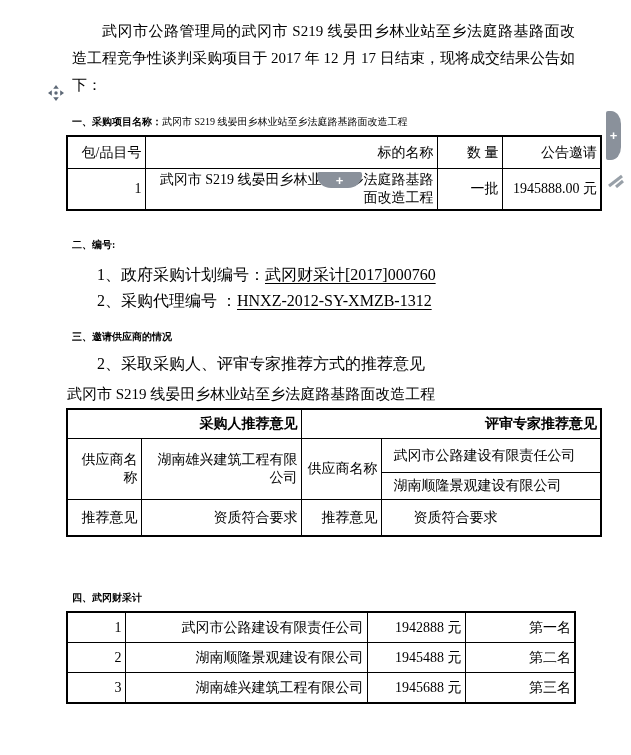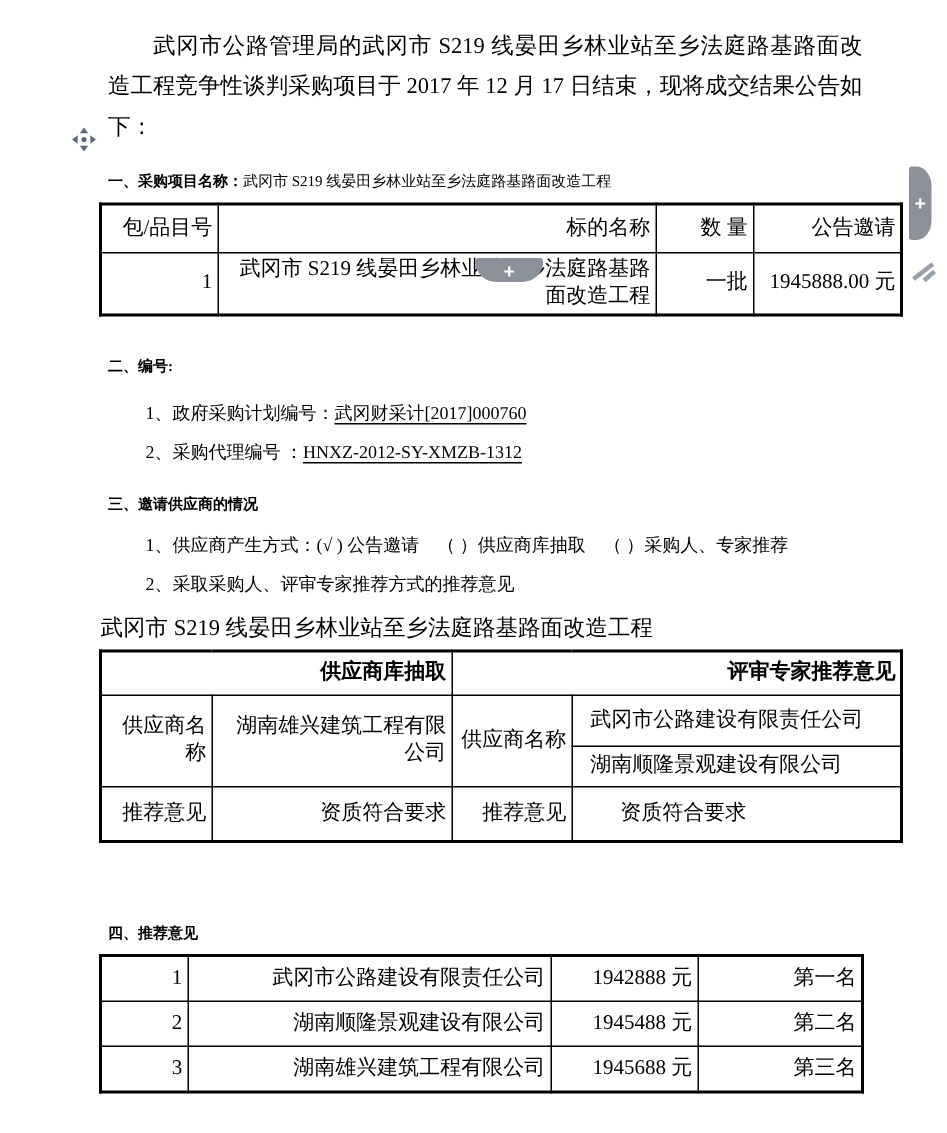--- a/index.html
+++ b/index.html
@@ -33,21 +33,21 @@
     border:1px solid #000;
     text-align:right;
     vertical-align:middle;
     padding:2px 3px;
     line-height:18px;
   }
   .t1{width:534px;margin-top:3px;}
   .t1 .hrow td{height:27px;}
   .t1 .drow td{height:34px;}
   .h2{margin-top:24px;}
-  .sub-item{margin:10px 0 0 97px;font-size:12px;line-height:20px;}
+  .sub-item{margin:10px 0 0 97px;font-size:16px;line-height:20px;}
   .sub-item.tight{margin-top:6px;}
   .uline{text-decoration:underline;text-underline-offset:3px;}
   .h3{margin-top:17px;font-family:Liberation Mono, monospace;}
   .s3-item1{margin-top:5px;}
   .proj-line{margin:10px 0 0 67px;font-size:15px;line-height:21px;}
   .t2{width:534px;margin-top:3px;}
   .t2 td.hcell{height:24px;font-weight:bold;}
   .t2 td{height:24px;}
   .t2 .left-cell{text-align:left;padding-left:12px;}
   .t2 .opin-right{text-align:left;padding-left:32px;}
@@ -135,55 +135,54 @@
 
   <div class="h-line h2 bold">二、编号:</div>
   <div class="sub-item">
     <span>1、政府采购计划编号：</span><span class="uline">武冈财采计[2017]000760</span>
   </div>
   <div class="sub-item tight">
     <span>2、采购代理编号 ：</span><span class="uline">HNXZ-2012-SY-XMZB-1312</span>
   </div>
 
   <div class="h-line h3 bold">三、邀请供应商的情况</div>
-  <div class="sub-item s3-item1">1、供应商产生方式：(√ ) 公告邀请　（ ）供应商库抽取　（ ）采购人、专家推荐</div>
   <div class="sub-item tight">2、采取采购人、评审专家推荐方式的推荐意见</div>
   <div class="proj-line">武冈市 S219 线晏田乡林业站至乡法庭路基路面改造工程</div>
 
   <table class="doc-table t2">
     <colgroup>
         <col style="width:74px">
         <col style="width:160px">
         <col style="width:80px">
         <col style="width:220px">
       </colgroup>
     <tbody>
         <tr>
-      <td colspan="2" class="hcell">供应商库抽取</td>
+      <td colspan="2" class="hcell">采购人推荐意见</td>
       <td colspan="2" class="hcell">评审专家推荐意见</td>
     </tr>
     <tr class="rowB">
       <td rowspan="2">供应商名称</td>
       <td rowspan="2">湖南雄兴建筑工程有限公司</td>
       <td rowspan="2">供应商名称</td>
       <td class="left-cell">武冈市公路建设有限责任公司</td>
     </tr>
     <tr class="rowB2">
       <td class="left-cell">湖南顺隆景观建设有限公司</td>
     </tr>
     <tr class="rowC">
       <td>推荐意见</td>
       <td>资质符合要求</td>
       <td>推荐意见</td>
       <td class="opin-right">资质符合要求</td>
     </tr>
   </tbody>
     </table>
 
-  <div class="h-line h4 bold">四、推荐意见</div>
+  <div class="h-line h4 bold">四、武冈财采计</div>
 
   <table class="doc-table t3">
     <colgroup>
         <col style="width:58px">
         <col style="width:242px">
         <col style="width:98px">
         <col style="width:110px">
       </colgroup>
     <tbody>
     <tr>

